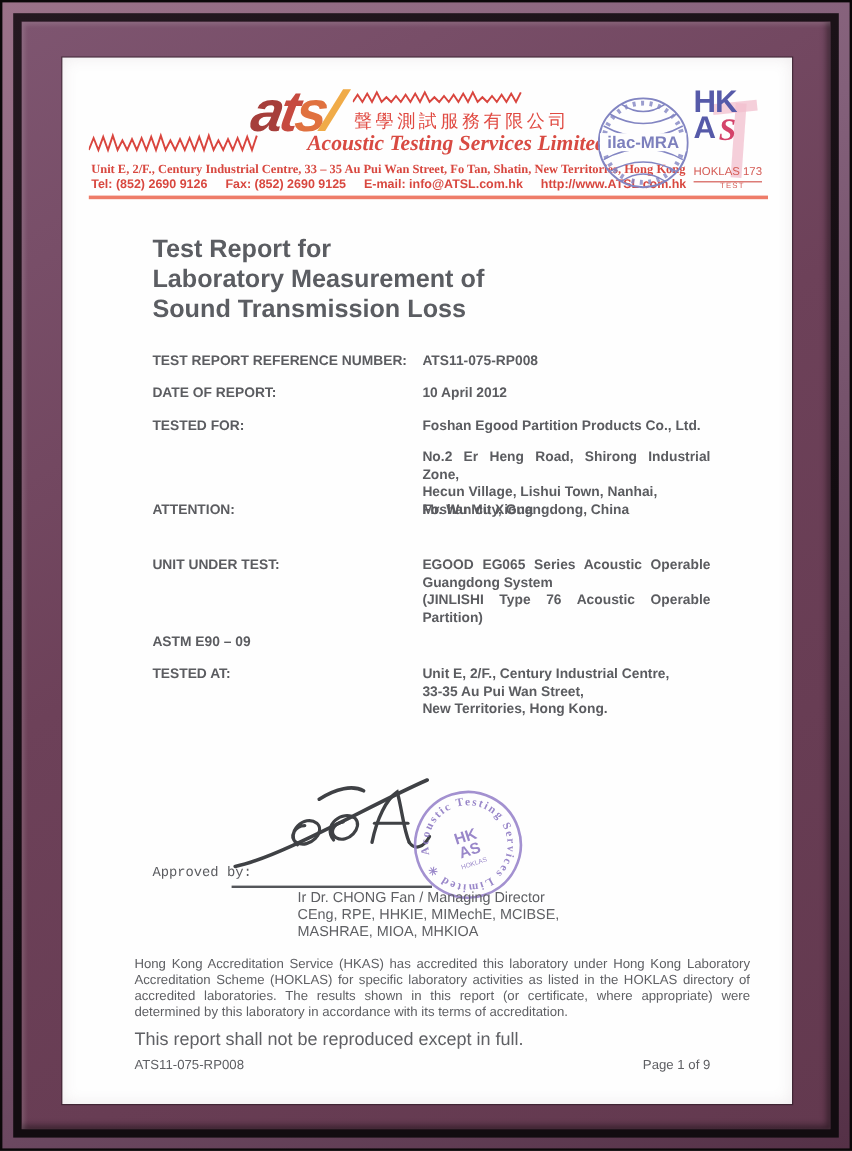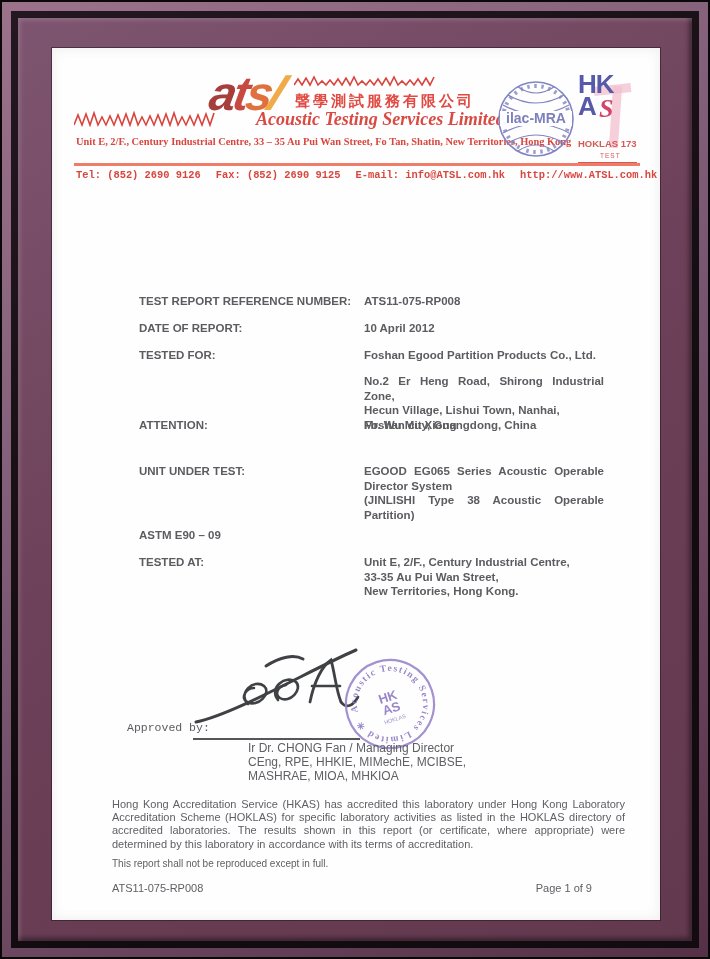--- a/index.html
+++ b/index.html
@@ -18,58 +18,58 @@
         box-shadow:0 0 0 1px rgba(35,20,30,.55), inset 0 0 12px rgba(120,90,110,.12);}
 
   
   .hdr-el{position:absolute;}
   .atsl{left:158px;top:22px;font-style:italic;font-weight:900;font-size:48px;
         letter-spacing:-3px;transform:skewX(-10deg);line-height:1;}
   .l-a{color:#a63e3b}.l-t{color:#c64a40}.l-s{color:#e0713f}
   .l-l{color:#f0ab48;display:inline-block;transform:skewX(-14deg);}
   .zz-left{left:22px;top:62px;}
   .zz-top{left:242px;top:26px;}
-  .zh-name{left:243px;top:44px;font-size:15px;font-weight:bold;color:#e04a42;letter-spacing:3px;white-space:nowrap;}
+  .zh-name{left:243px;top:44px;font-size:15px;font-weight:normal;color:#e04a42;letter-spacing:3px;white-space:nowrap;}
   .en-script{left:204px;top:61px;font-family:"Liberation Serif",serif;font-style:italic;font-weight:bold;
              font-size:18px;color:#d84a42;white-space:nowrap;}
   .addr-line{left:24px;top:88px;font-family:"Liberation Serif",serif;font-weight:bold;font-size:10.4px;
              color:#d8473f;white-space:nowrap;}
-  .contact-line{left:24px;top:101px;font-family:Liberation Mono, monospace;font-weight:bold;font-size:10.4px;
-             color:#d8473f;display:flex;gap:15px;white-space:nowrap;margin-top:20px;}
+  .contact-line{left:24px;top:101px;font-family:Liberation Sans, sans-serif;font-weight:bold;font-size:10.4px;
+             color:#d8473f;display:flex;gap:15px;white-space:nowrap;}
   .hdr-rule{left:22px;top:115px;width:566px;height:2.5px;background:#ee7c69;}
   .ilac{left:444px;top:31px;}
   .hkas{left:526px;top:26px;width:64px;height:92px;}
   .hkas .blue{font-weight:900;font-size:26px;color:#565aa9;line-height:21px;letter-spacing:-1px;}
   .hkas .s-pink{font-family:"Liberation Serif",serif;font-style:italic;font-weight:900;font-size:26px;color:#d4436a;}
   .t-stem{position:absolute;left:33px;top:12px;width:9px;height:62px;background:#f2bfce;opacity:.75;transform:rotate(4deg);}
   .t-bar{position:absolute;left:16px;top:11px;width:37px;height:9px;background:#f2bfce;opacity:.75;transform:rotate(-6deg);}
-  .hoklas{position:absolute;left:0px;top:64px;font-weight:700;font-size:9.5px;color:#d45b55;
-          border-bottom:1.5px solid #d45b55;padding-bottom:13px;white-space:nowrap;}
+  .hoklas{position:absolute;left:0px;top:64px;font-weight:400;font-size:9.5px;color:#d45b55;
+          border-bottom:1.5px solid #d45b55;padding-bottom:2px;white-space:nowrap;}
   .hoklas-sub{position:absolute;left:22px;top:78px;font-size:6.5px;color:#d45b55;letter-spacing:1px;}
 
   
   .title{position:absolute;left:75px;top:147px;font-size:21px;font-weight:bold;color:#5b5d62;line-height:25px;}
 
   
   .lbl,.val,.vline{font-size:11.5px;font-weight:bold;color:#5b5c60;line-height:14.5px;}
-  .row{position:absolute;left:75px;width:465px;display:flex;margin-left:12px;}
+  .row{position:absolute;left:75px;width:465px;display:flex;}
   .row .lbl{width:225px;flex:none;}
   .row .vcol{width:240px;flex:none;}
   .jline{text-align:justify;text-align-last:justify;}
 
   
   .approved-by{position:absolute;left:75px;top:673px;font-size:11.5px;color:#5b5c60;font-family:Liberation Mono, monospace;}
   .sig{position:absolute;left:138px;top:594px;}
   .sig-line{position:absolute;left:141px;top:690px;width:167px;height:1.8px;background:#54565a;}
   .appr-text{position:absolute;left:152px;font-size:12px;color:#5f6064;margin-left:44px;}
   .stamp{position:absolute;left:290px;top:608px;opacity:.9;}
 
   
   .foot-para{position:absolute;left:60px;top:750px;width:513px;font-size:11px;color:#5f6064;line-height:13.2px;}
-  .foot-note{position:absolute;left:60px;top:810px;font-size:10px;color:#5f6064;text-align:center;}
+  .foot-note{position:absolute;left:60px;top:810px;font-size:15px;color:#5f6064;text-align:center;}
   .foot-row{position:absolute;left:60px;top:834px;width:480px;font-size:11px;color:#5f6064;display:flex;justify-content:space-between;}
 </style>
 </head>
 <body>
 
 <div class="f1"></div>
 <div class="f2"></div>
 <div class="f3"></div>
 <div class="f4"></div>
 
@@ -109,20 +109,25 @@
   <div class="hdr-el hkas">
     <div class="t-bar"></div>
     <div class="t-stem"></div>
     <div class="blue" style="position:absolute;left:0;top:0;">HK</div>
     <div class="blue" style="position:absolute;left:0;top:22px;">A</div>
     <div class="s-pink" style="position:absolute;left:21px;top:20px;">S</div>
     <div class="hoklas">HOKLAS 173</div>
     <div class="hoklas-sub">TEST</div>
   </div>
 
+  <div class="title">
+    <div>Test Report for</div>
+    <div>Laboratory Measurement of</div>
+    <div>Sound Transmission Loss</div>
+  </div>
 
   <div class="row" style="top:246px">
     <div class="lbl">TEST REPORT REFERENCE NUMBER:</div>
     <div class="vcol">
         <div class="val">ATS11-075-RP008</div>
       </div>
   </div>
 
   <div class="row" style="top:273px">
     <div class="lbl">DATE OF REPORT:</div>
@@ -151,22 +156,22 @@
     <div class="lbl">ATTENTION:</div>
     <div class="vcol">
         <div class="val">Mr. Wu Mu Xiong</div>
       </div>
   </div>
 
   <div class="row" style="top:416px">
     <div class="lbl">UNIT UNDER TEST:</div>
     <div class="vcol">
       <div class="vline jline">EGOOD EG065 Series Acoustic Operable</div>
-      <div class="vline">Director System</div>
-      <div class="vline jline">(JINLISHI Type 38 Acoustic Operable</div>
+      <div class="vline">Guangdong System</div>
+      <div class="vline jline">(JINLISHI Type 76 Acoustic Operable</div>
       <div class="vline">Partition)</div>
     </div>
   </div>
 
   <div class="row" style="top:480px">
     <div class="vcol">
         <div class="val">ASTM E90 – 09</div>
       </div>
   </div>
 

